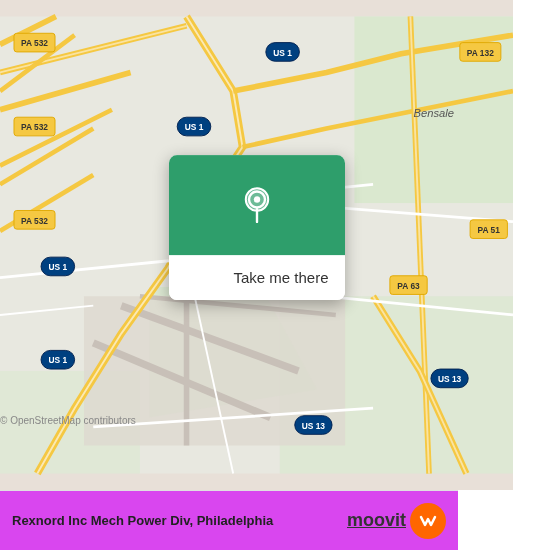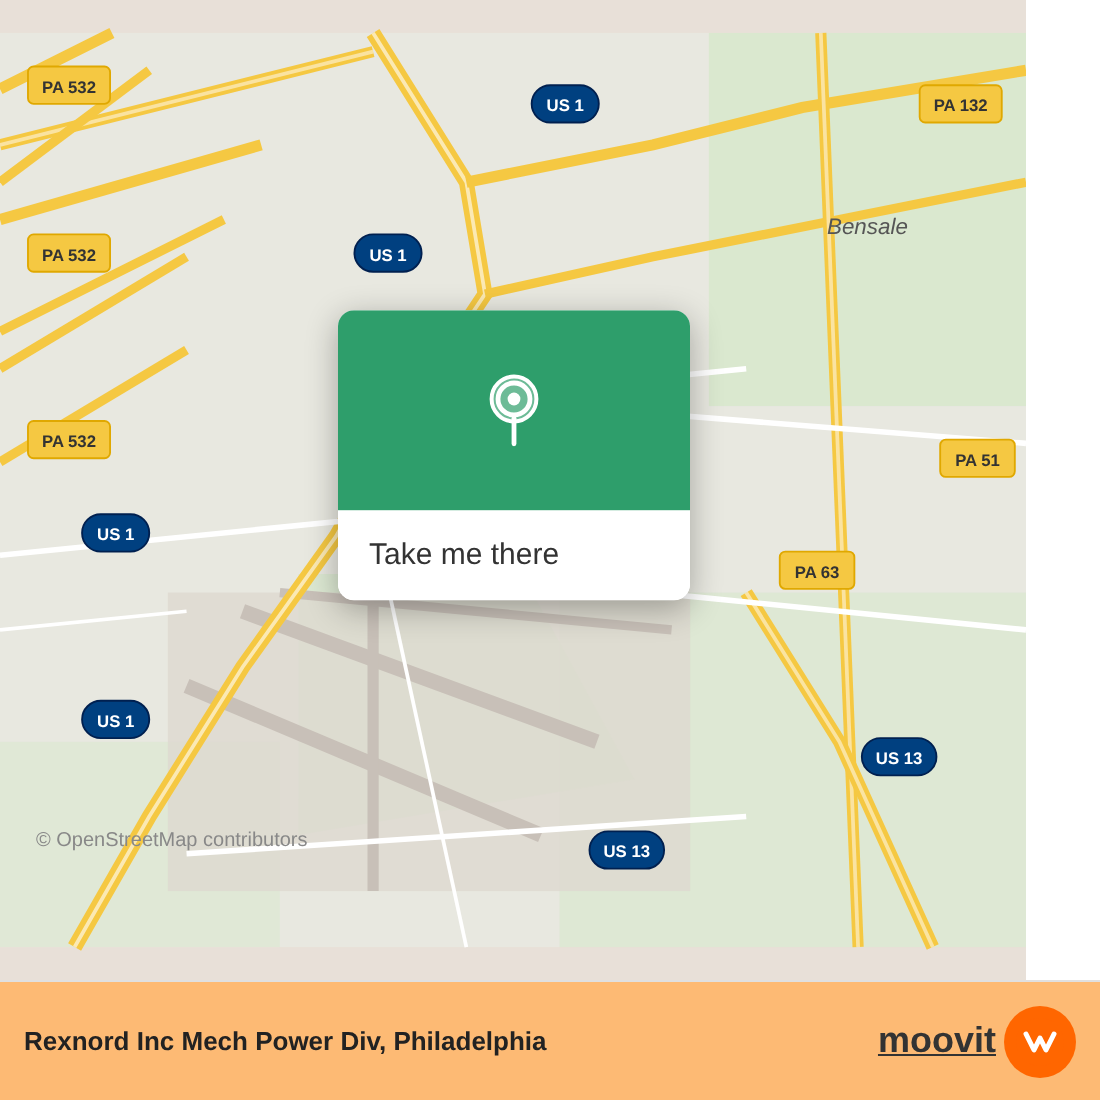--- a/index.html
+++ b/index.html
@@ -58,28 +58,28 @@
 
     #take-me-there-btn {
       width: 100%;
       padding: 14px 16px;
       background: white;
       border: none;
       font-size: 15px;
       font-weight: 500;
       color: #333;
       cursor: pointer;
-      text-align: left;
+      text-align: right;
     }
 
     
     #bottom-bar {
-      width: 550px;
+      width: 458px;
       height: 60px;
-      background: #fdba74;
+      background: #d946ef;
       display: flex;
       align-items: center;
       padding: 0 12px;
       border-top: 1px solid #e0e0e0;
       justify-content: space-between;
       text-align: right;
     }
 
     #bottom-left {
       display: flex;
@@ -90,21 +90,21 @@
       font-size: 13px;
       font-weight: 600;
       color: #222;
     }
 
     #osm-credit {
       font-size: 10px;
       color: #888;
       position: absolute;
       bottom: 64px;
-      left: 18px;
+      left: 0;
     }
 
     #moovit-logo {
       display: flex;
       align-items: center;
       gap: 4px;
     }
 
     #moovit-text {
       font-size: 18px;

